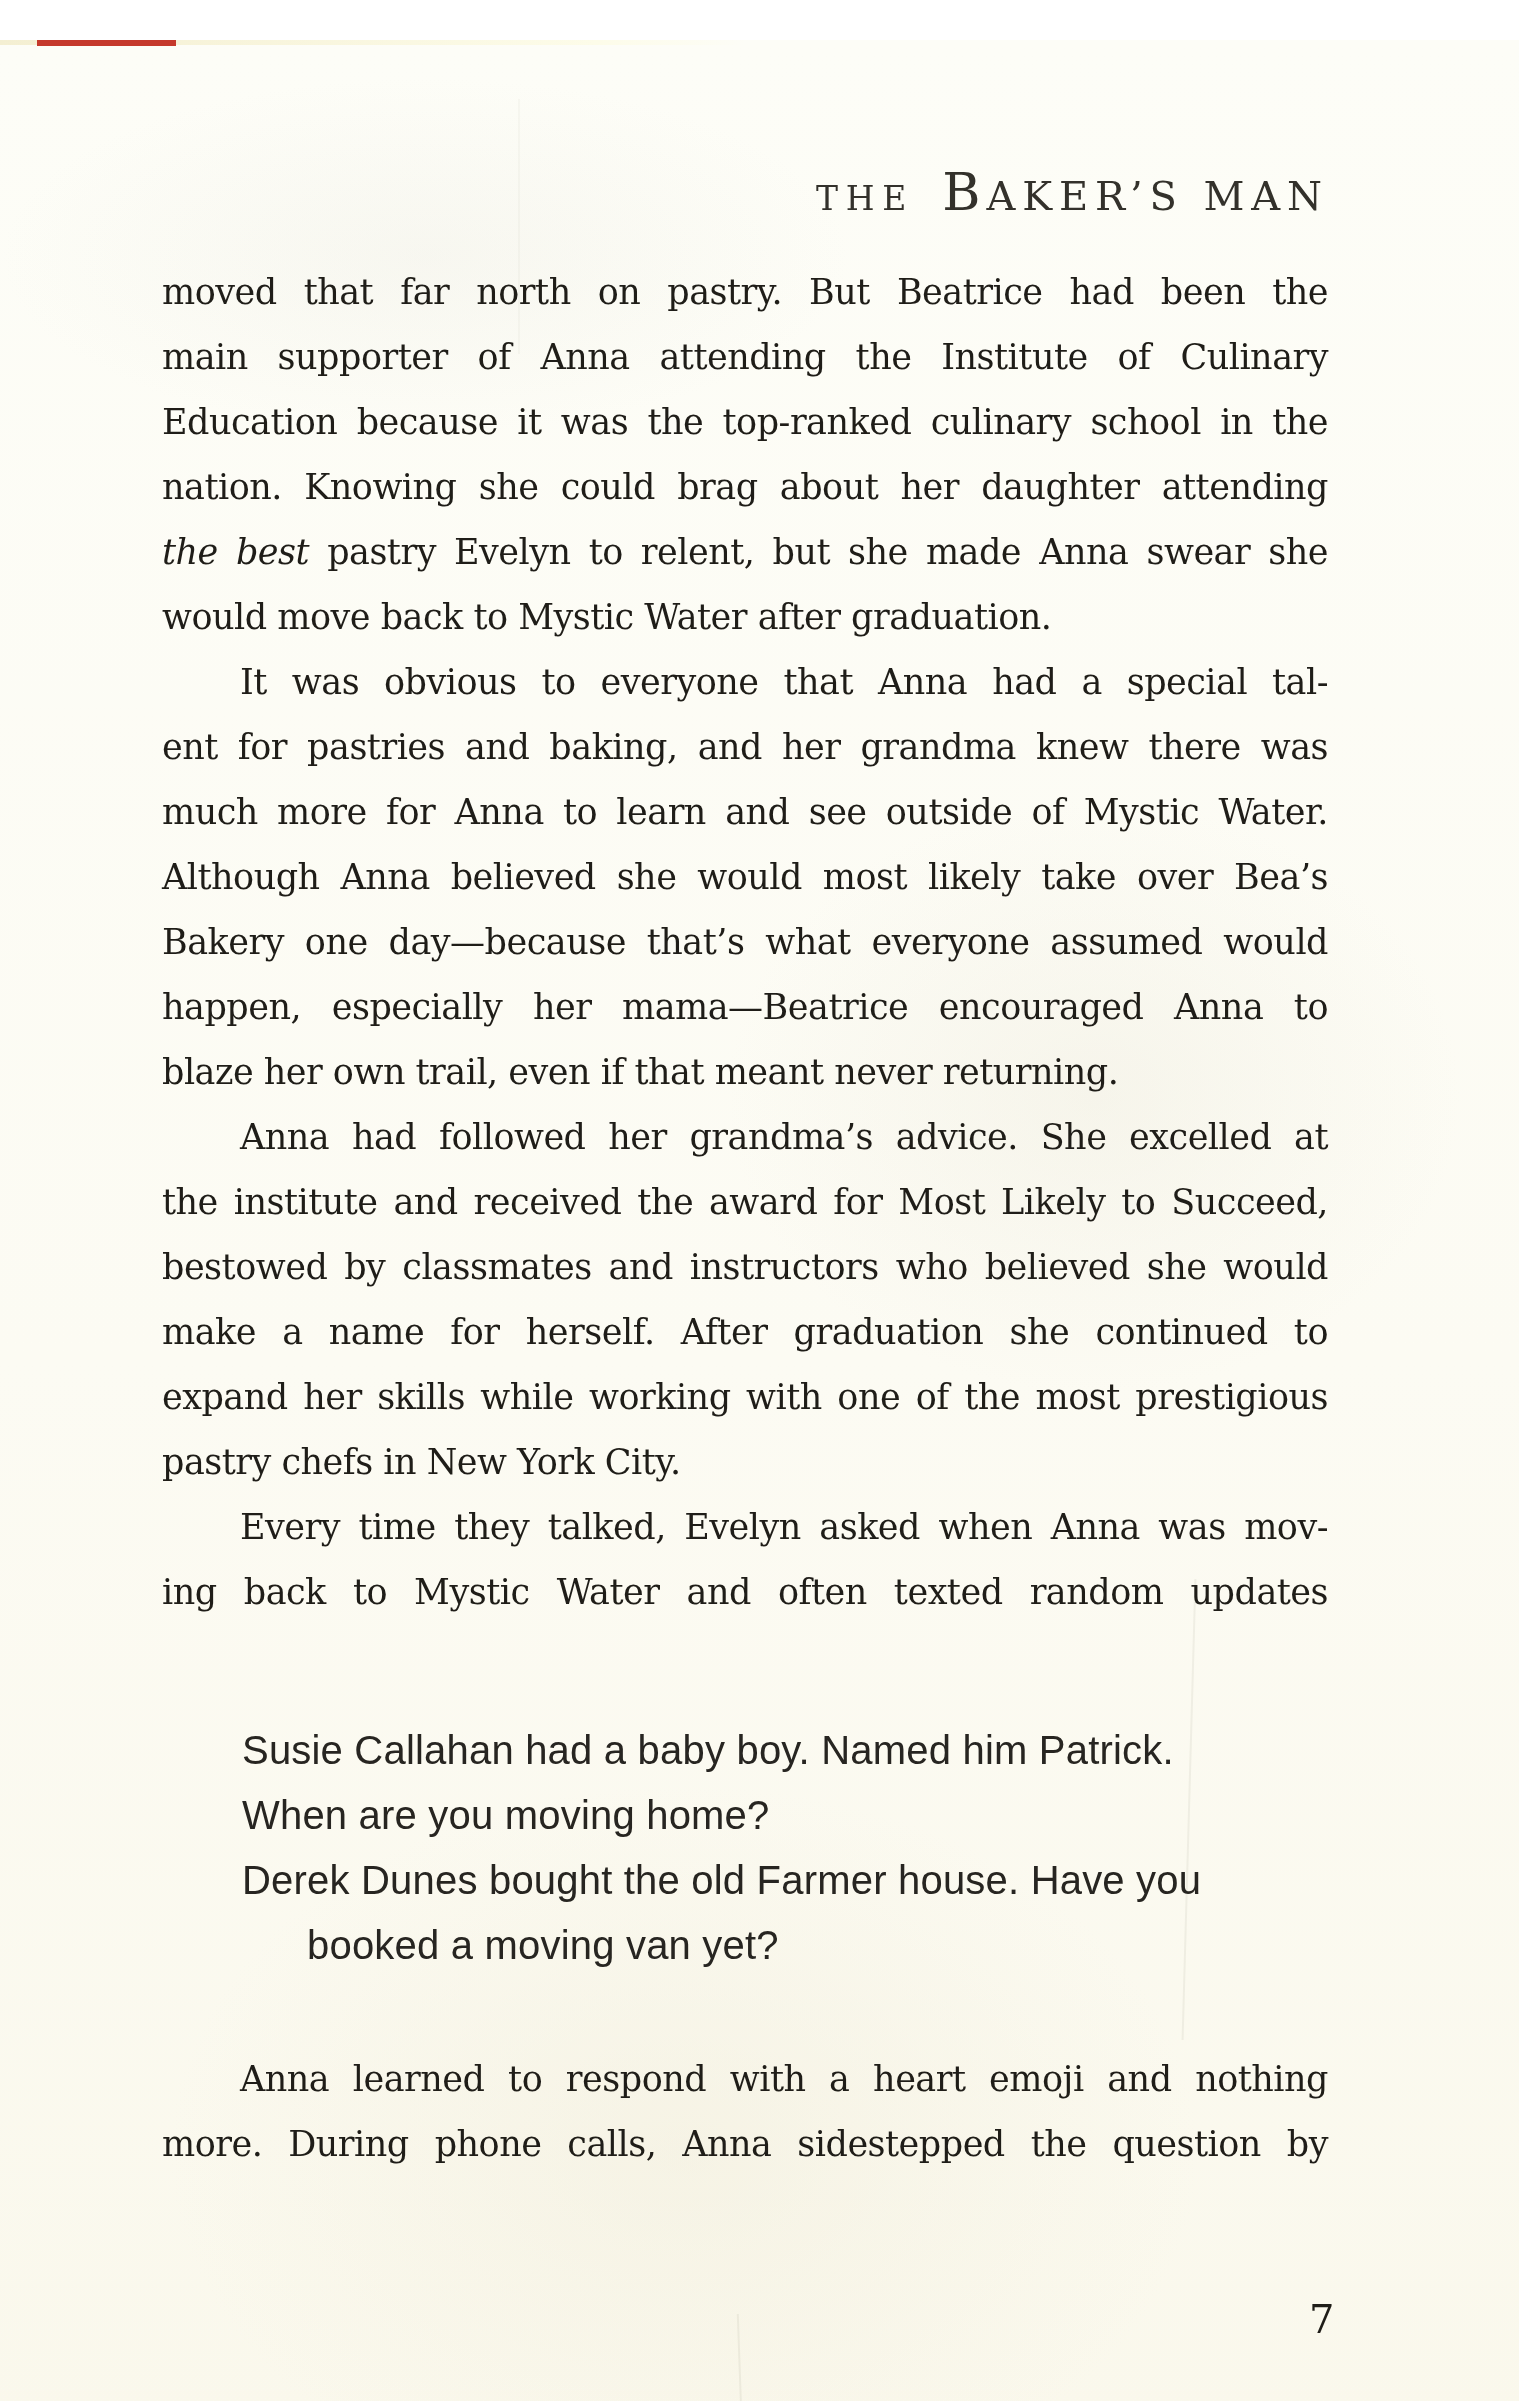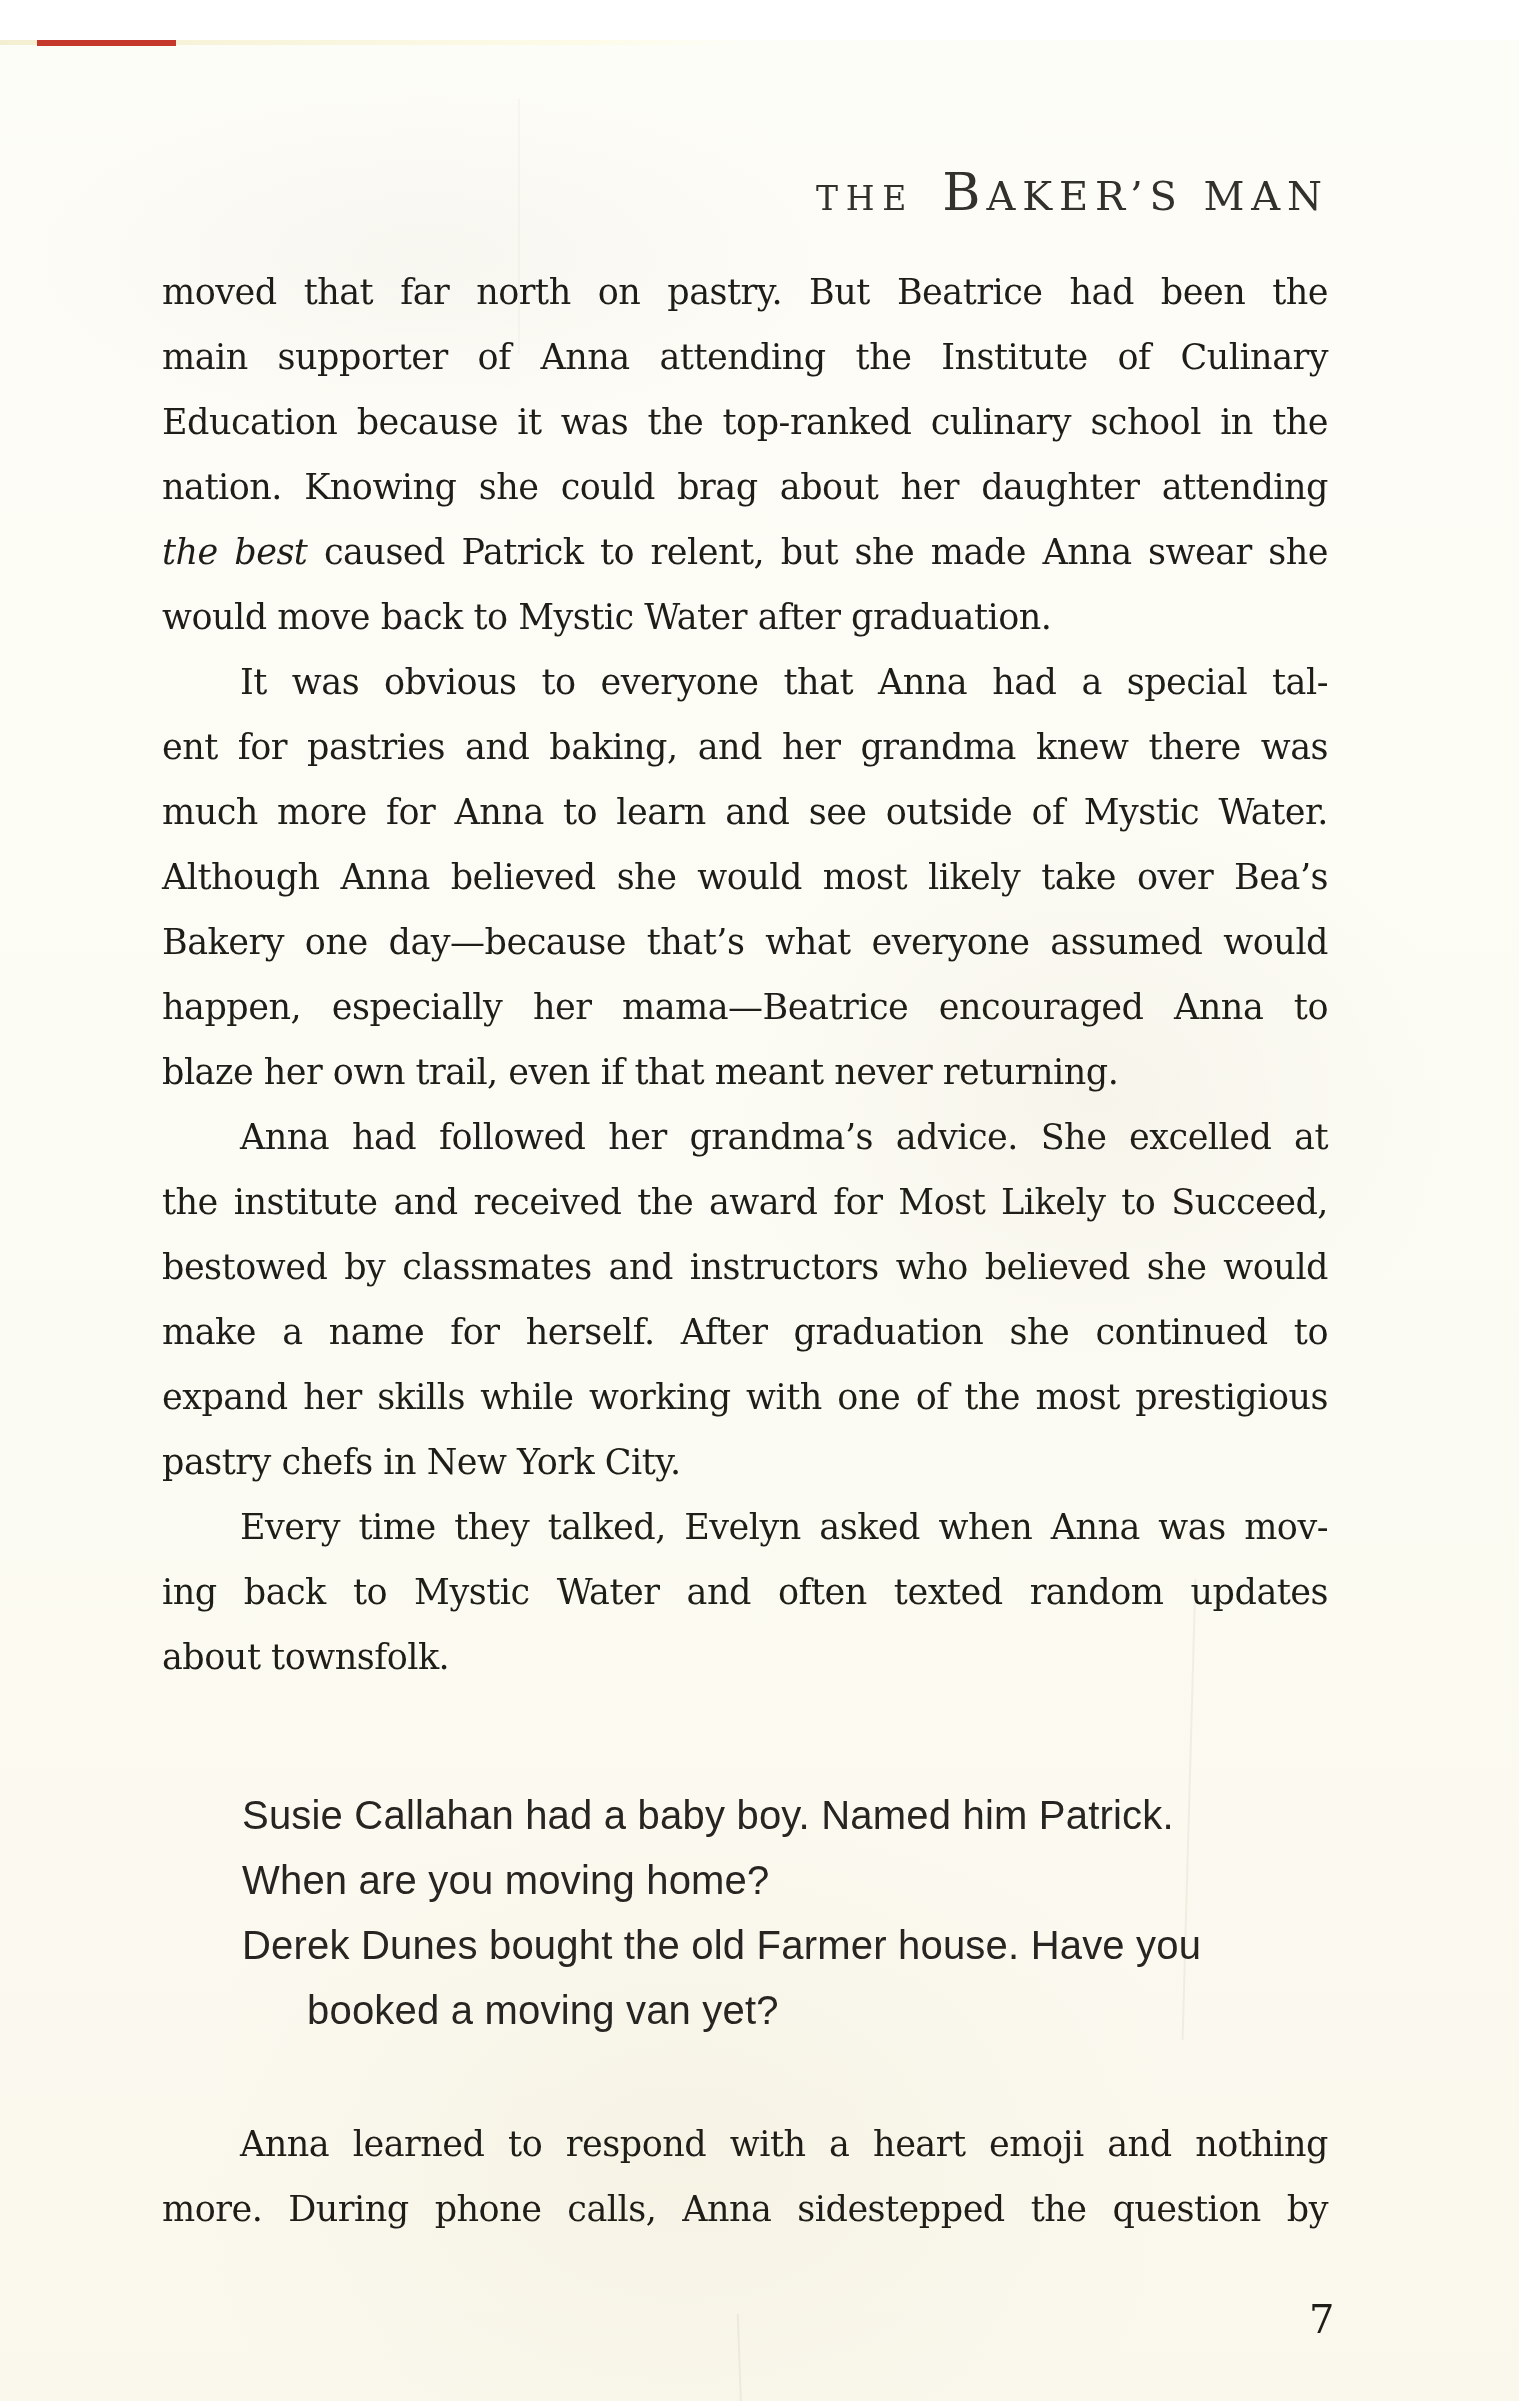--- a/index.html
+++ b/index.html
@@ -75,21 +75,21 @@
   <div class="crease crease-3"></div>
 
   <div class="header"><span class="ht">THE </span><span class="hb">B</span><span class="hr">AKER’S MAN</span></div>
 
   <div class="body-text">
       <div class="para">
         <div class="line"><span>moved that far north on pastry. But Beatrice had been the</span></div>
         <div class="line"><span>main supporter of Anna attending the Institute of Culinary</span></div>
         <div class="line"><span>Education because it was the top-ranked culinary school in the</span></div>
         <div class="line"><span>nation. Knowing she could brag about her daughter attending</span></div>
-        <div class="line"><em>the best</em><span> caused Patrick to relent, but she made Anna swear she</span></div>
+        <div class="line"><em>the best</em><span> pastry Evelyn to relent, but she made Anna swear she</span></div>
         <div class="line left"><span>would move back to Mystic Water after graduation.</span></div>
       </div>
       <div class="para indent">
         <div class="line"><span>It was obvious to everyone that Anna had a special tal-</span></div>
         <div class="line"><span>ent for pastries and baking, and her grandma knew there was</span></div>
         <div class="line"><span>much more for Anna to learn and see outside of Mystic Water.</span></div>
         <div class="line"><span>Although Anna believed she would most likely take over Bea’s</span></div>
         <div class="line"><span>Bakery one day—because that’s what everyone assumed would</span></div>
         <div class="line"><span>happen, especially her mama—Beatrice encouraged Anna to</span></div>
         <div class="line left"><span>blaze her own trail, even if that meant never returning.</span></div>
@@ -98,21 +98,20 @@
         <div class="line"><span>Anna had followed her grandma’s advice. She excelled at</span></div>
         <div class="line"><span>the institute and received the award for Most Likely to Succeed,</span></div>
         <div class="line"><span>bestowed by classmates and instructors who believed she would</span></div>
         <div class="line"><span>make a name for herself. After graduation she continued to</span></div>
         <div class="line"><span>expand her skills while working with one of the most prestigious</span></div>
         <div class="line left"><span>pastry chefs in New York City.</span></div>
       </div>
       <div class="para indent">
         <div class="line"><span>Every time they talked, Evelyn asked when Anna was mov-</span></div>
         <div class="line"><span>ing back to Mystic Water and often texted random updates</span></div>
-        <div class="line left"><span>about townsfolk.</span></div>
       </div>
       <div class="para messages">
         <div class="line"><span>Susie Callahan had a baby boy. Named him Patrick.</span></div>
         <div class="line"><span>When are you moving home?</span></div>
         <div class="line"><span>Derek Dunes bought the old Farmer house. Have you</span></div>
         <div class="line msg-indent"><span>booked a moving van yet?</span></div>
       </div>
       <div class="para indent">
         <div class="line"><span>Anna learned to respond with a heart emoji and nothing</span></div>
         <div class="line"><span>more. During phone calls, Anna sidestepped the question by</span></div>

